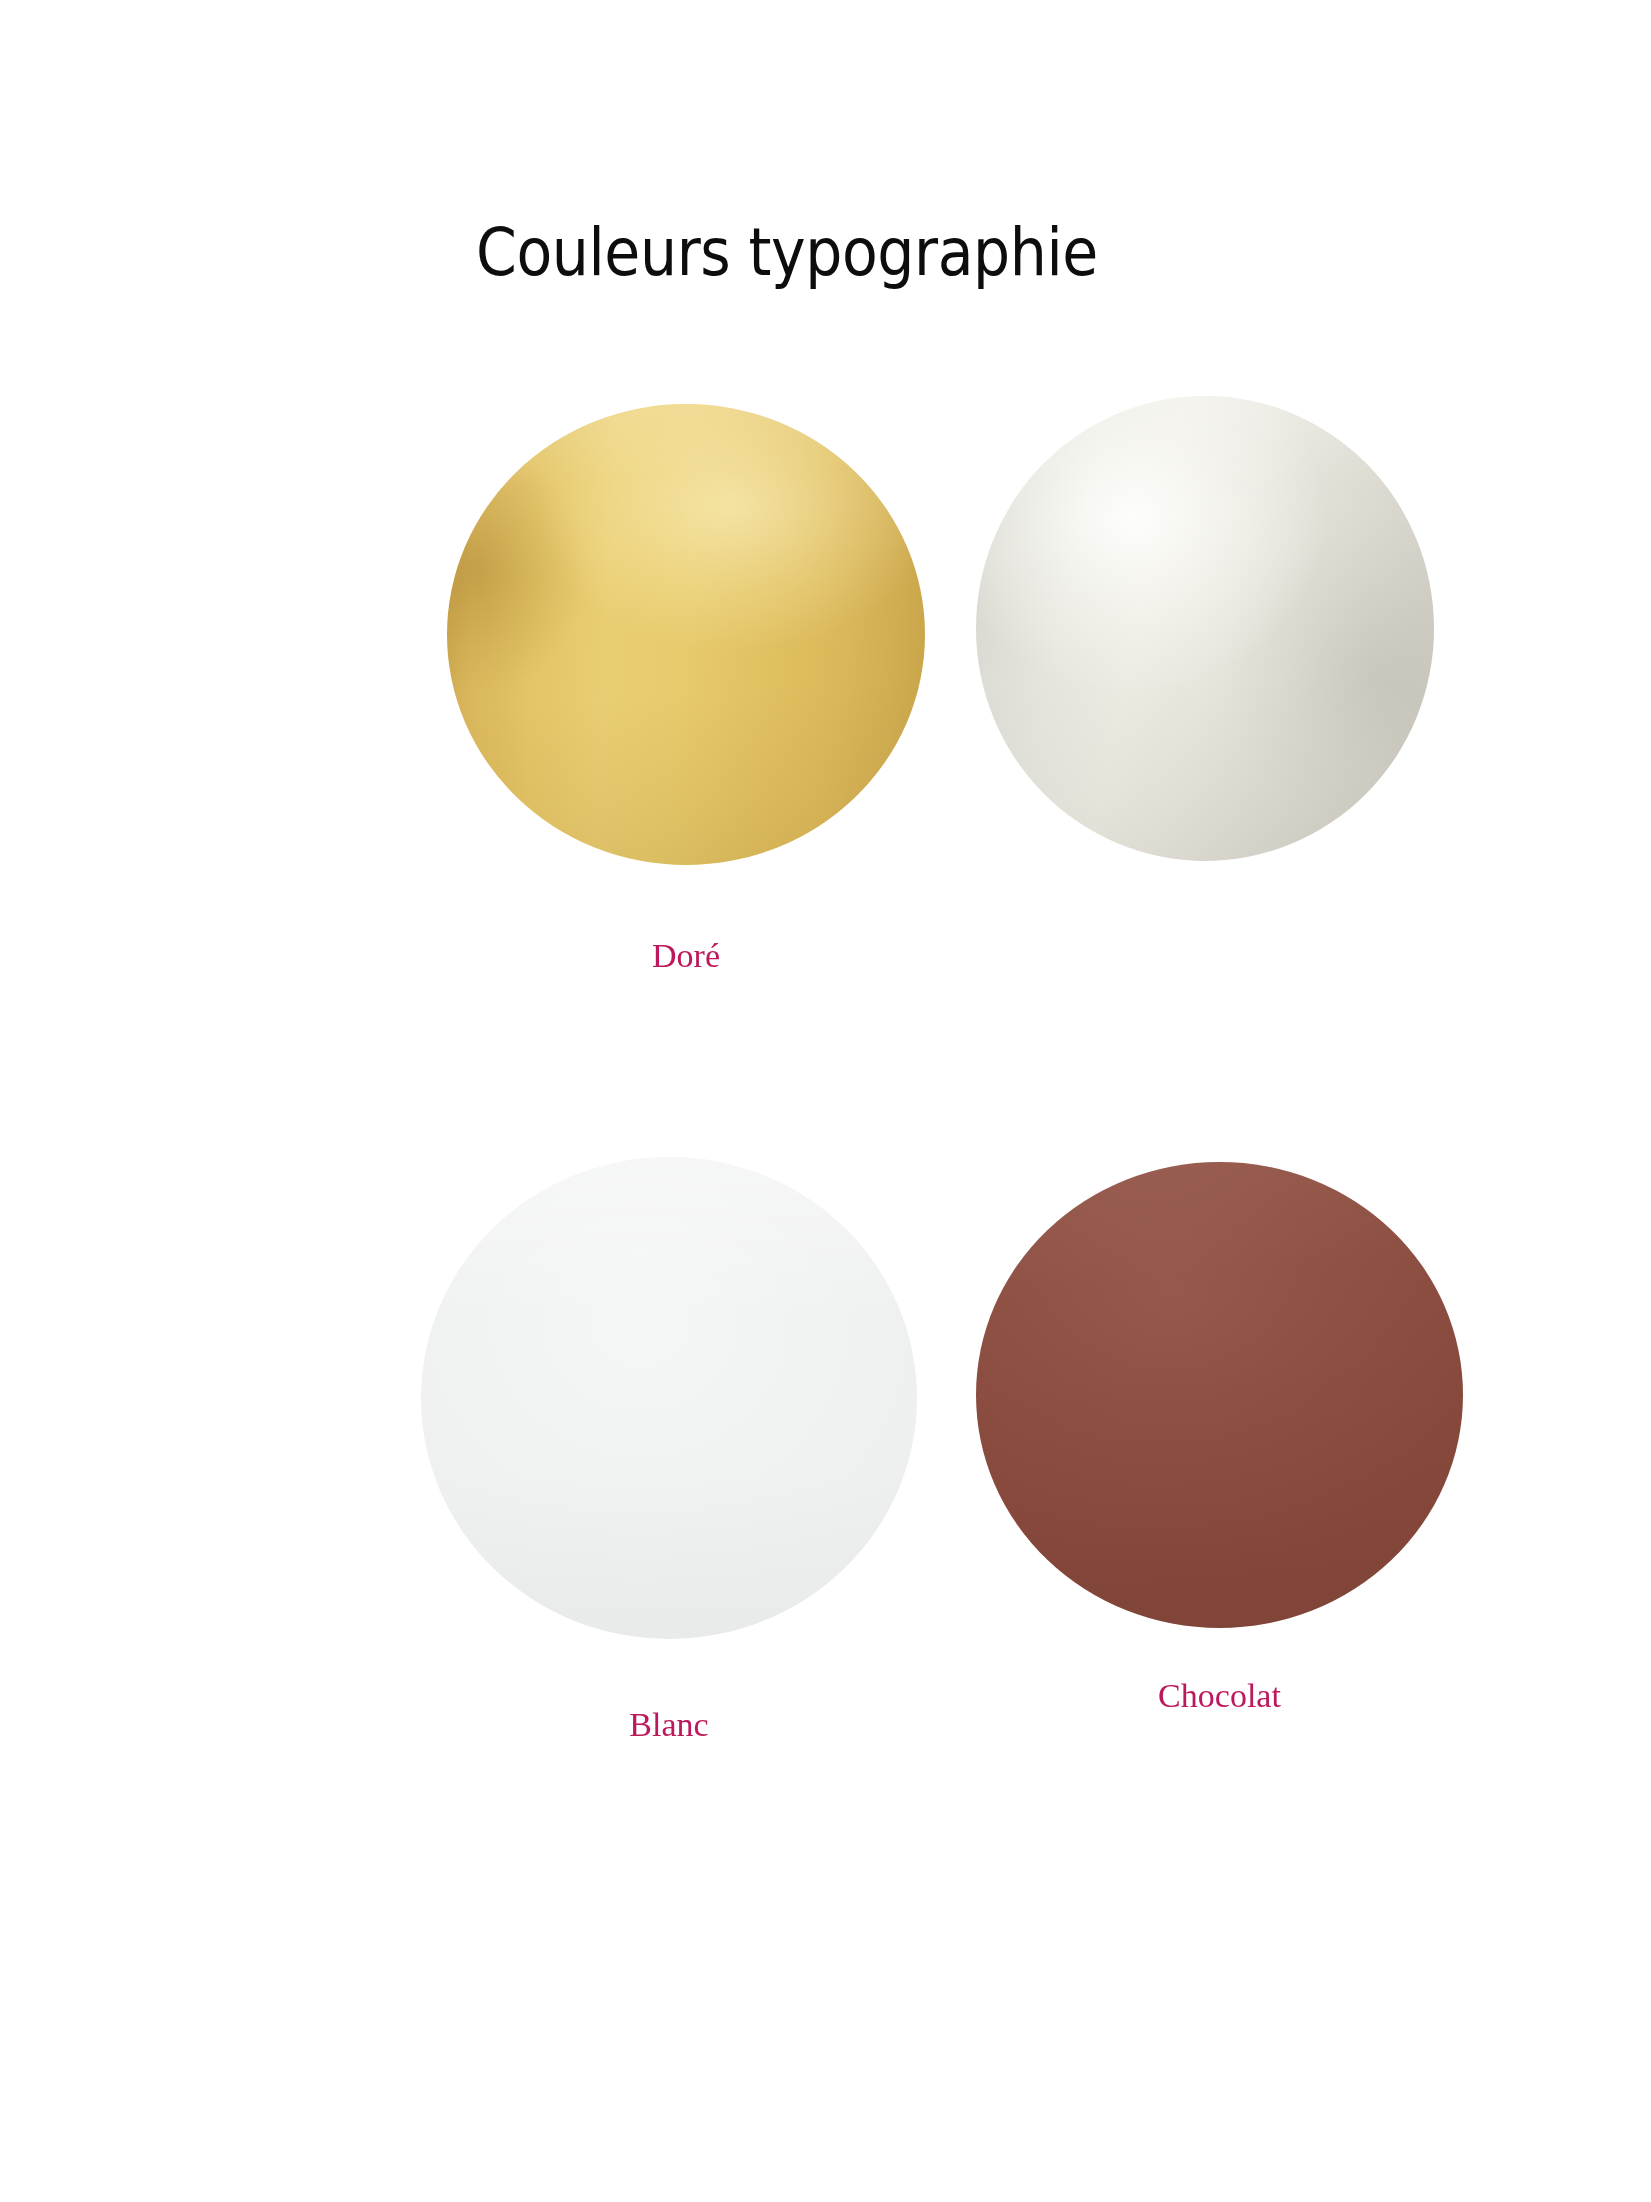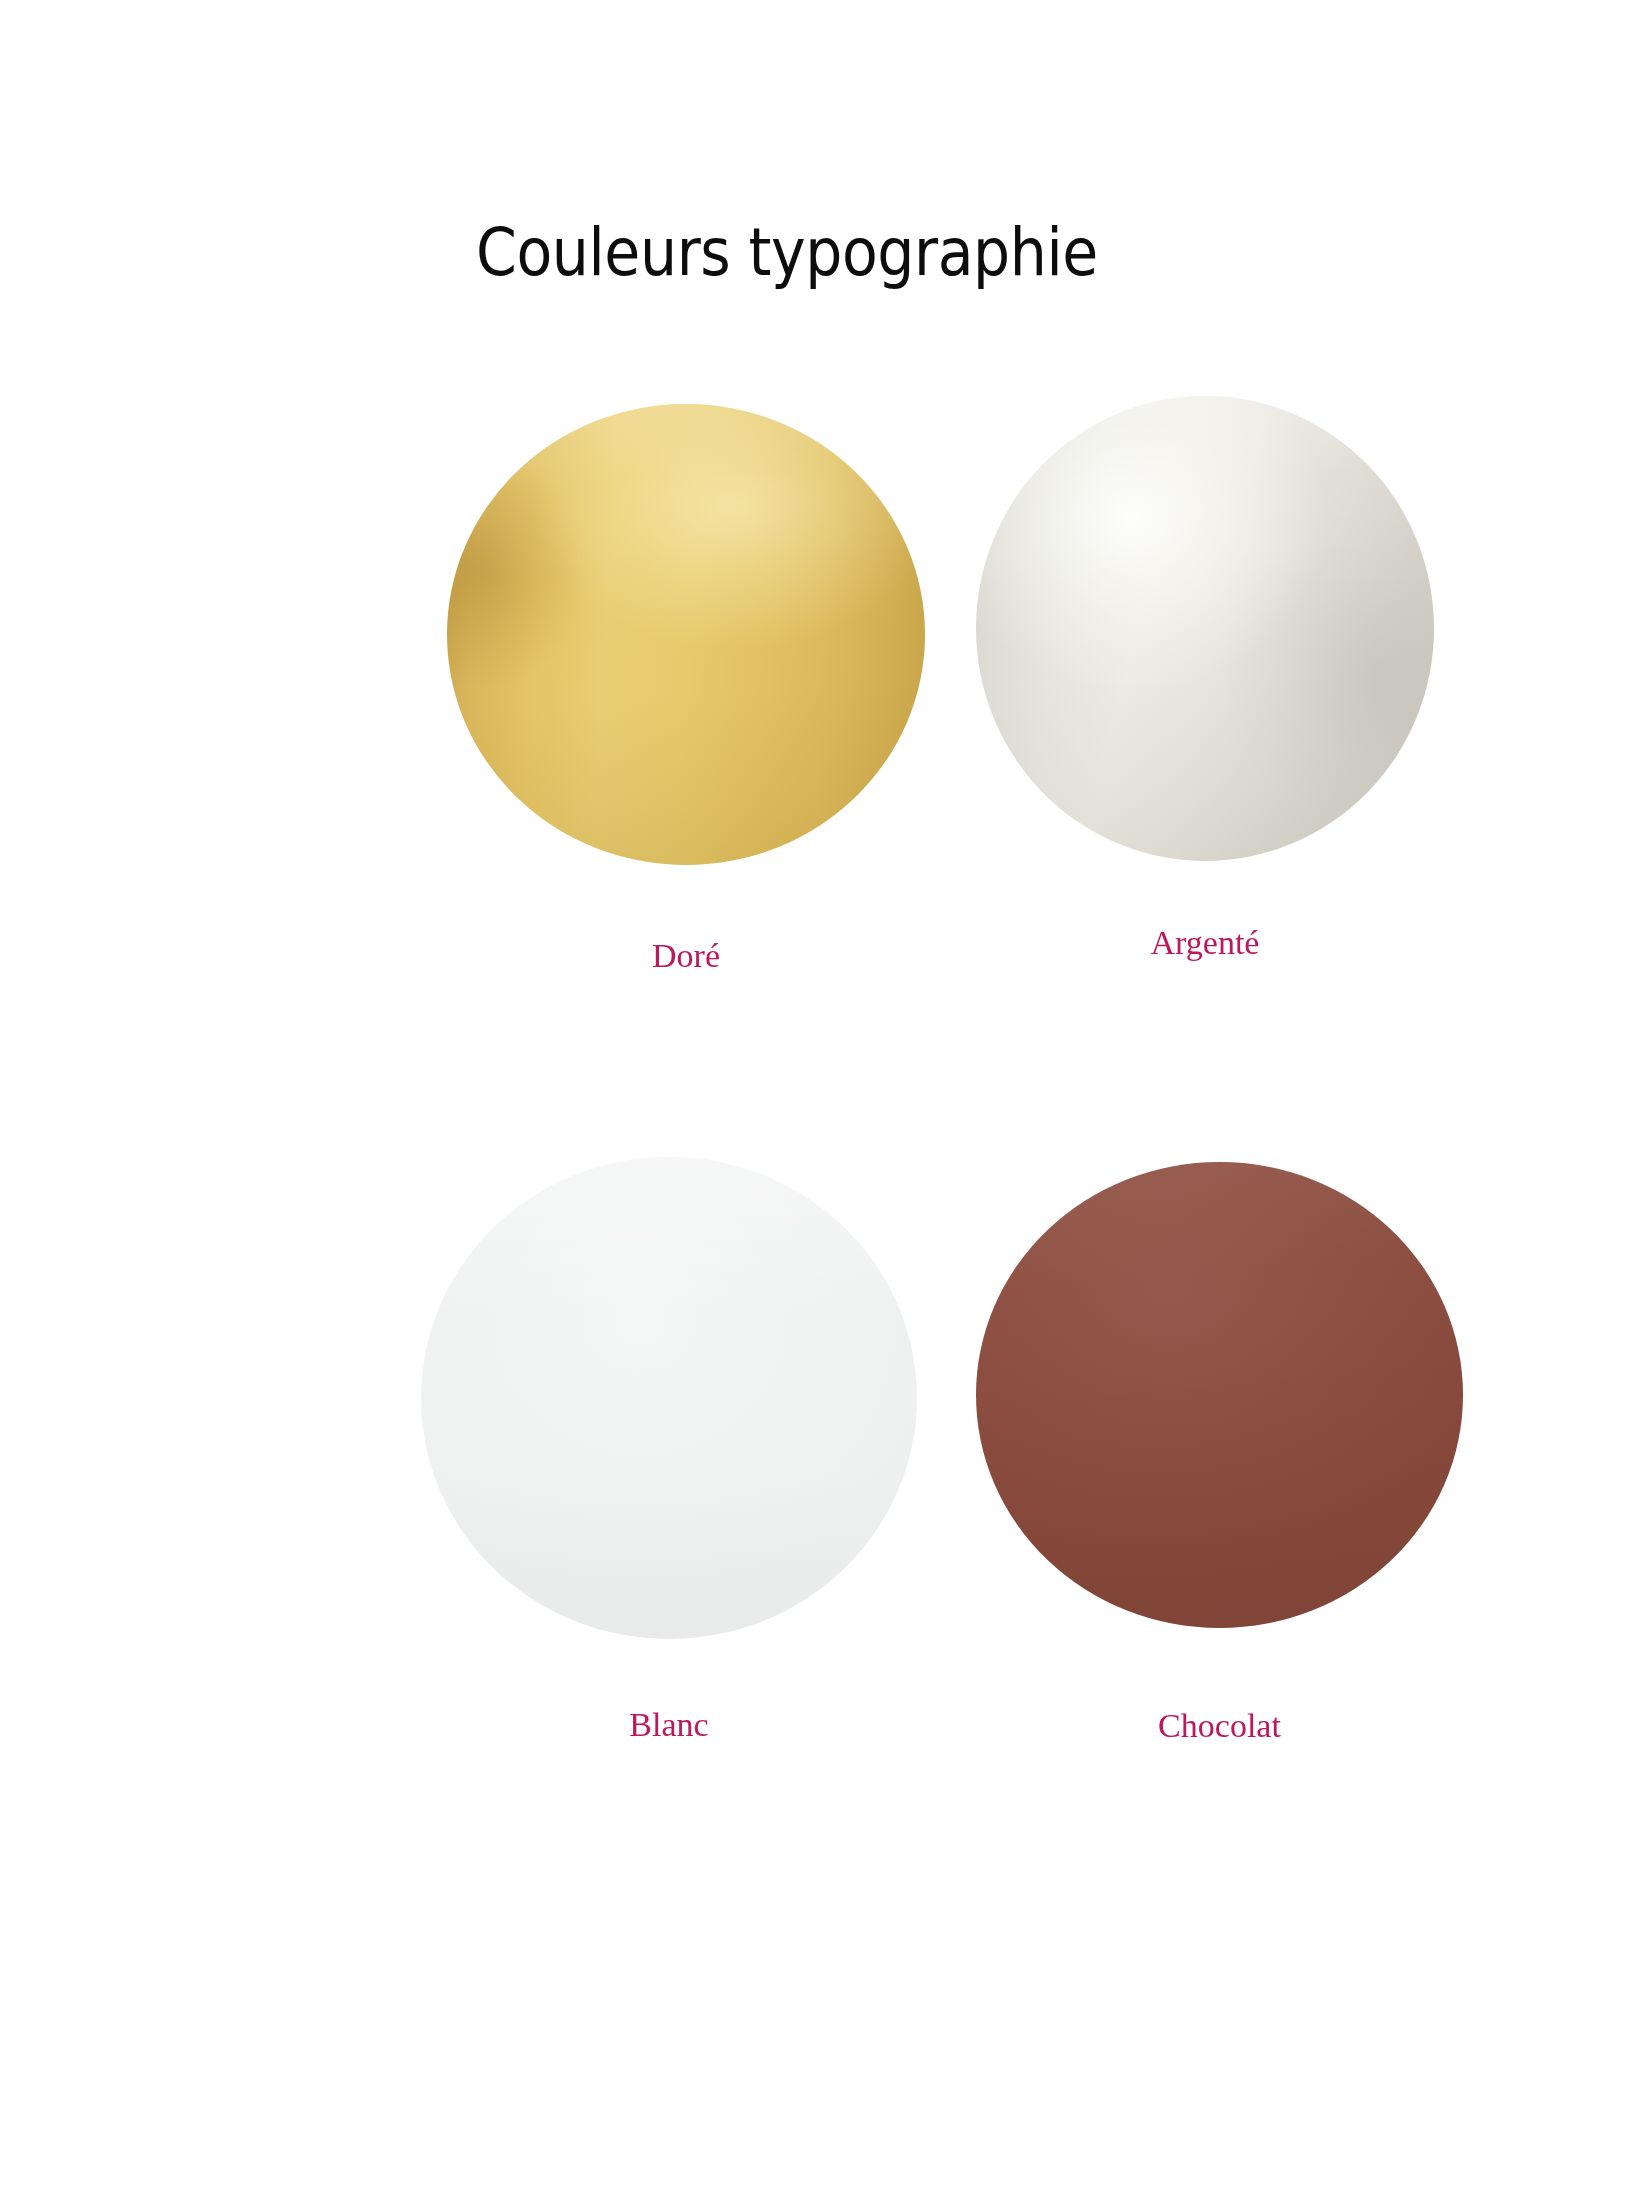--- a/index.html
+++ b/index.html
@@ -118,21 +118,21 @@
 
   .cell-chocolat {
     left: 615px;
     top: 792px;
   }
   .cell-chocolat .swatch-disc {
     width: 487px;
     height: 466px;
   }
   .cell-chocolat .swatch-label {
-    top: 545px;
+    top: 515px;
   }
 
   
 
   
   .disc-dore {
     background:
       radial-gradient(ellipse 58% 44% at 60% 22%,
         rgba(255, 247, 205, 0.58) 0%,
         rgba(255, 243, 190, 0.22) 45%,
@@ -261,21 +261,20 @@
 
     <div class="swatch-row row-1">
 
       <div class="swatch-cell cell-dore">
         <div class="swatch-disc disc-dore"></div>
         <div class="swatch-label">Doré</div>
       </div>
 
       <div class="swatch-cell cell-argente">
         <div class="swatch-disc disc-argente"></div>
-        <div class="swatch-label">Argenté</div>
       </div>
 
     </div>
 
     <div class="swatch-row row-2">
 
       <div class="swatch-cell cell-blanc">
         <div class="swatch-disc disc-blanc"></div>
         <div class="swatch-label">Blanc</div>
       </div>

